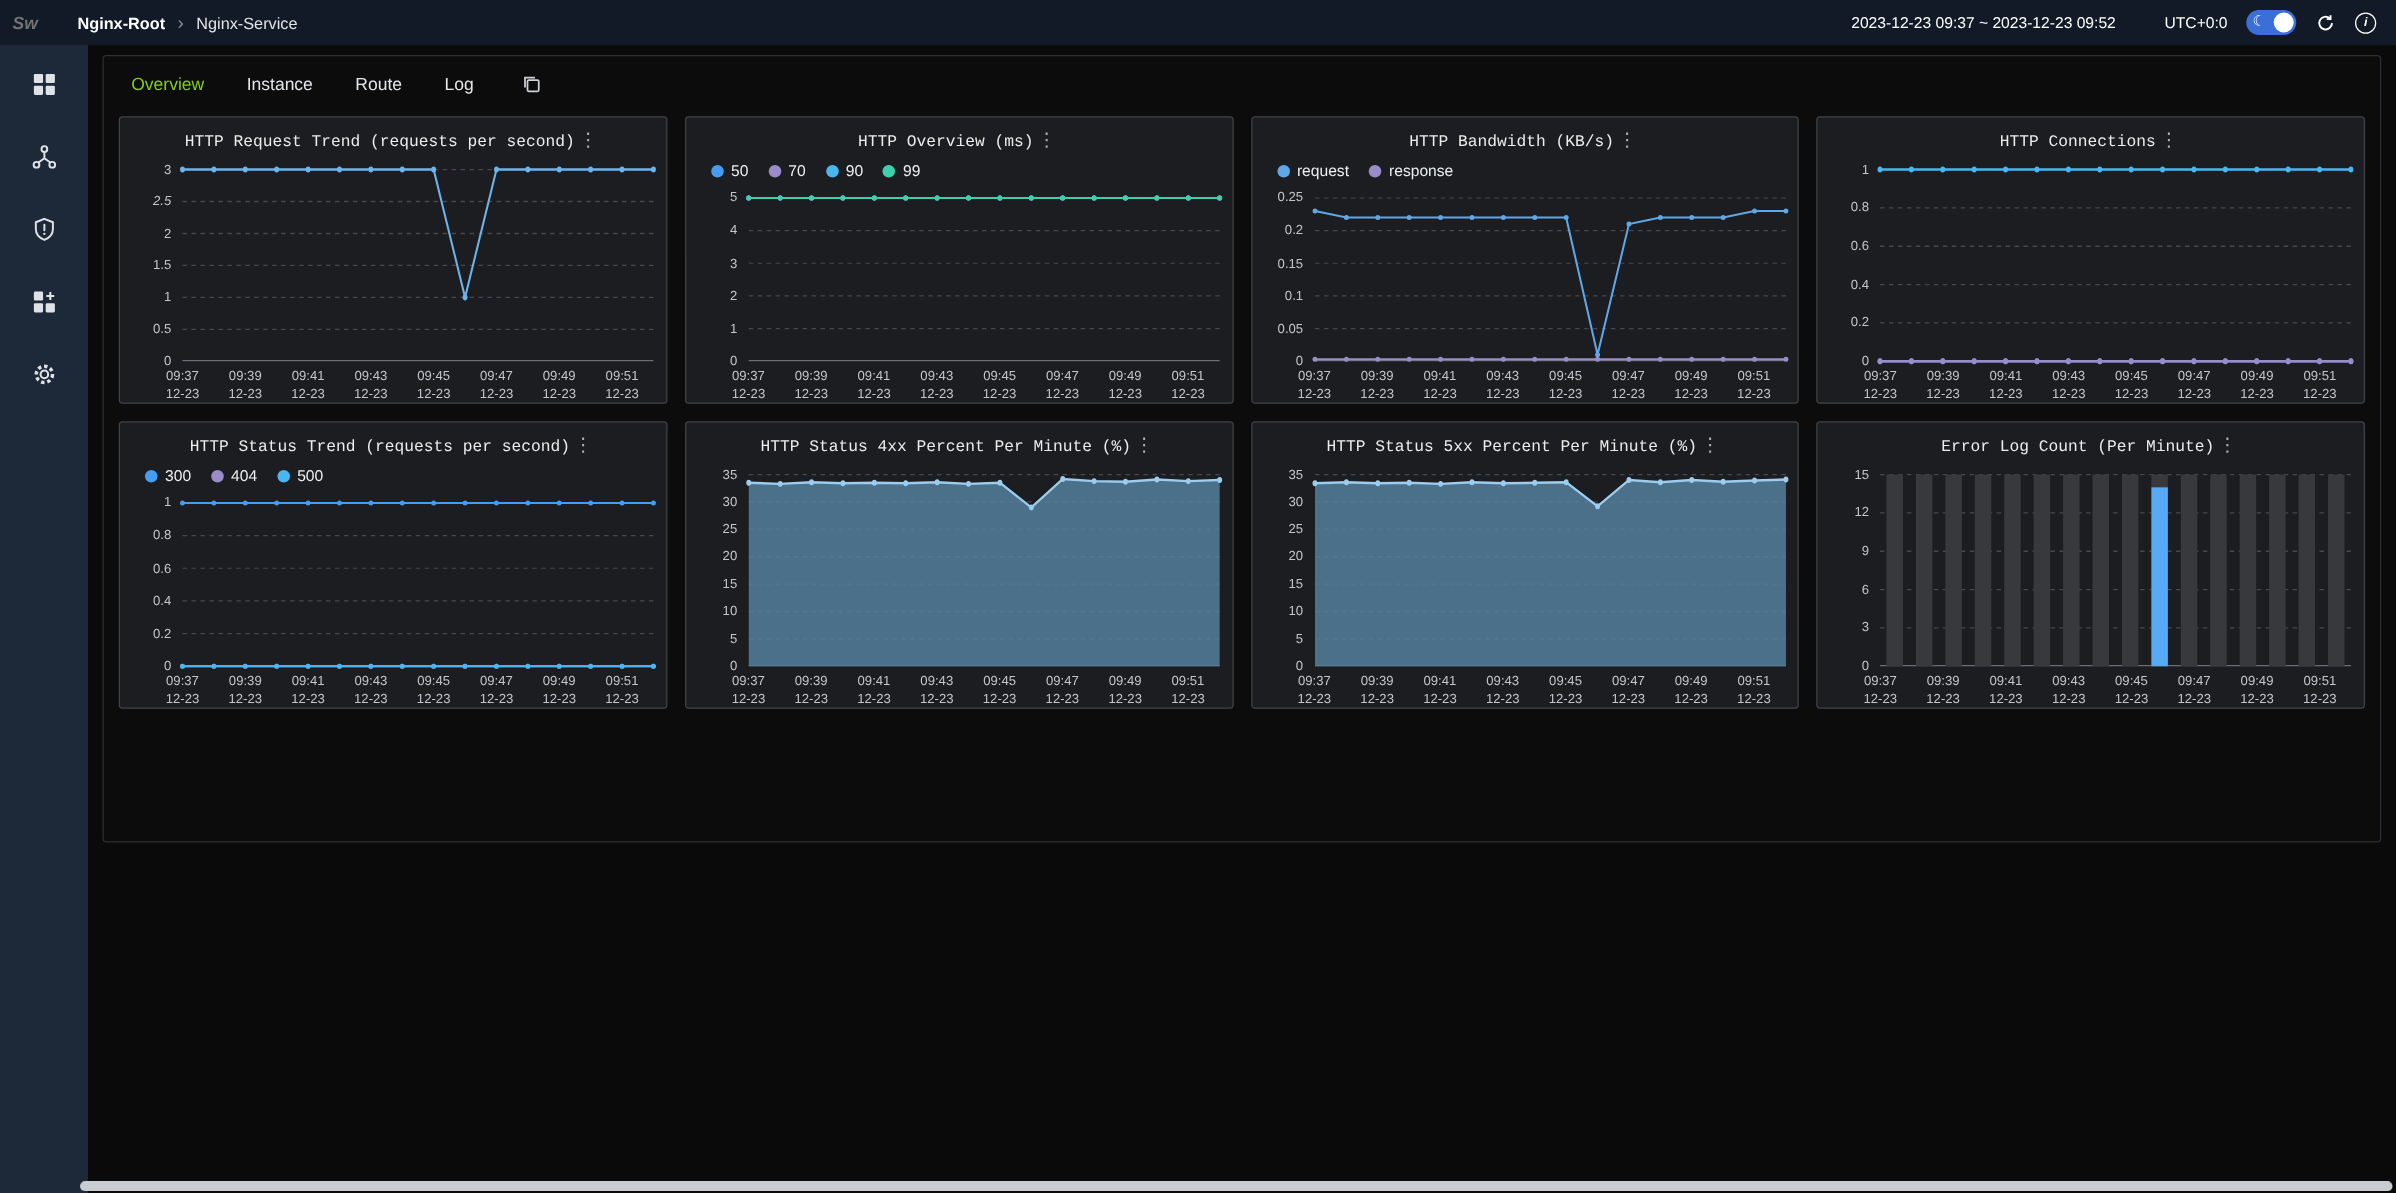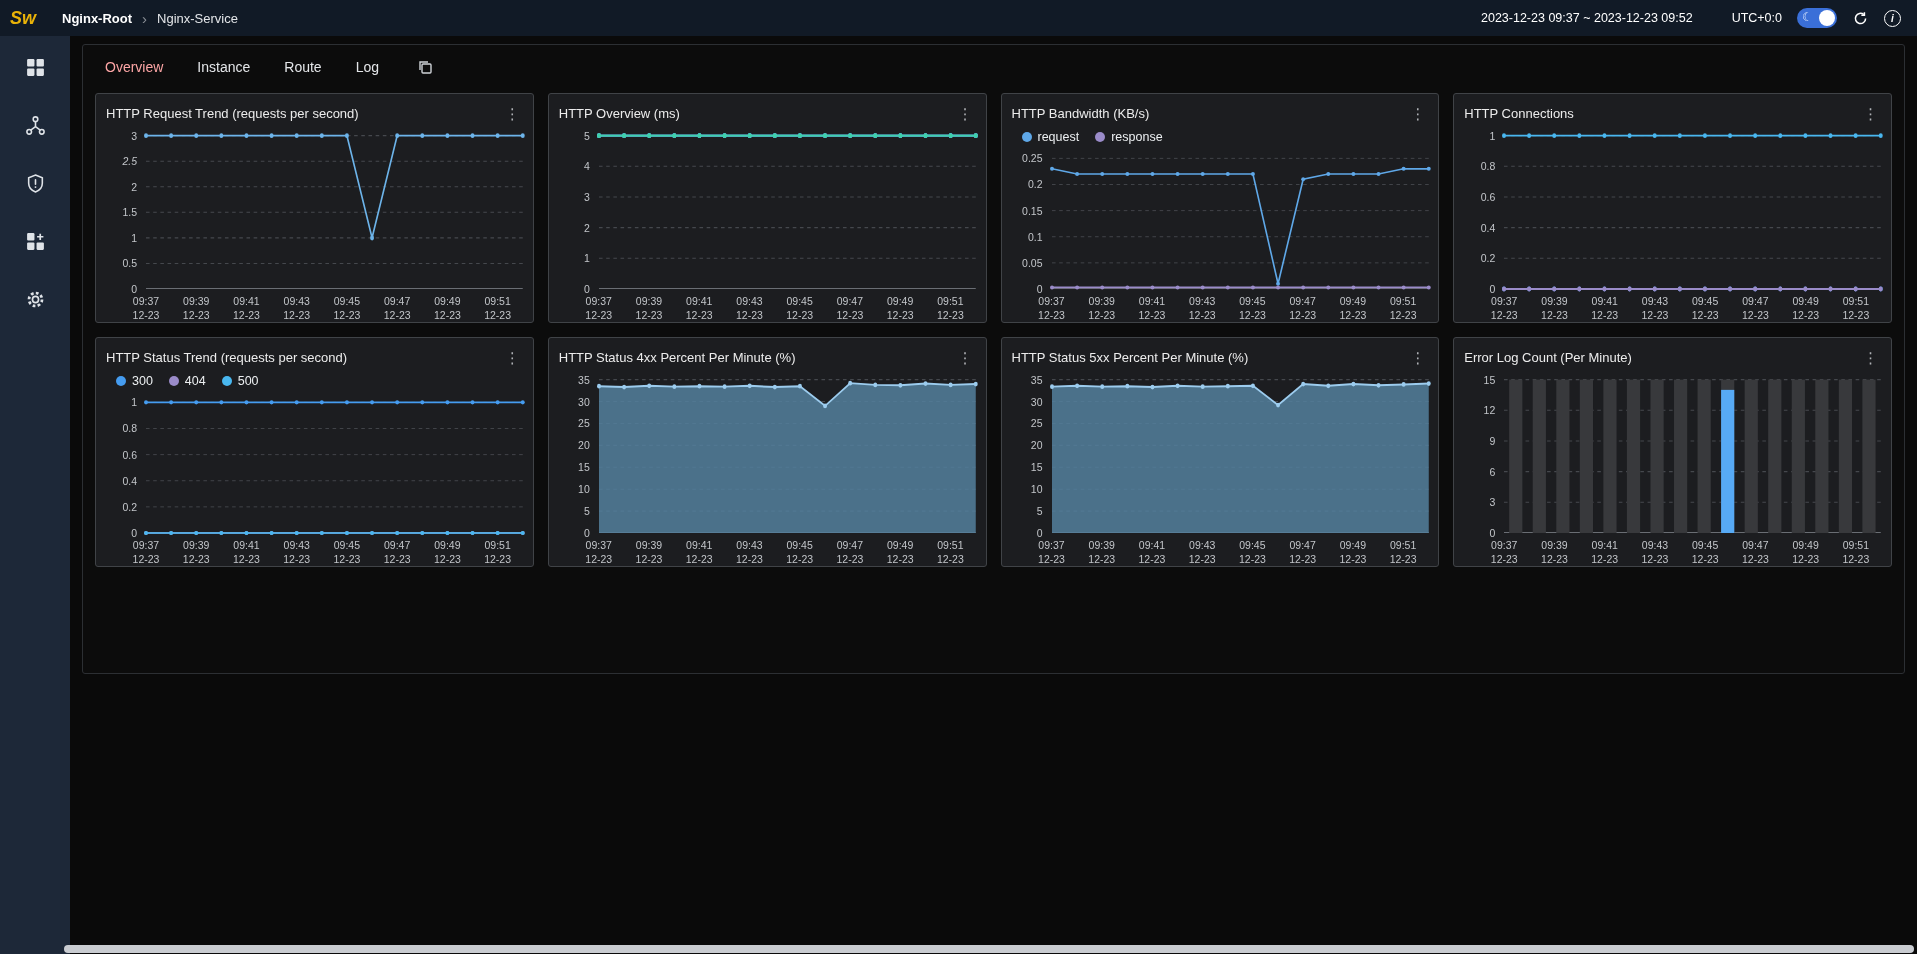--- a/index.html
+++ b/index.html
@@ -2,21 +2,21 @@
 <html><head>
 <meta charset="utf-8">
 <style>
   *{margin:0;padding:0;box-sizing:border-box;}
   html,body{width:1917px;height:954px;overflow:hidden;background:#0a0a0a;
     font-family:"Liberation Sans",sans-serif;-webkit-font-smoothing:antialiased;}
 
   
   .topbar{position:fixed;top:0;left:0;right:0;height:36px;background:#111a26;
     display:flex;align-items:center;padding:0 16px 0 10px;z-index:30;}
-  .logo{width:52px;font-size:18px;font-weight:bold;font-style:italic;color:#eab308;cursor:pointer;}
+  .logo{width:52px;font-size:14px;font-weight:bold;font-style:italic;color:#737373;cursor:pointer;}
   .breadcrumb{display:flex;align-items:flex-start;gap:10px;font-size:13px;}
   .bc-root{color:#ffffff;font-weight:bold;cursor:pointer;}
   .bc-sep{color:#8a8f96;font-size:15px;line-height:1;}
   .bc-cur{color:#e3e5e8;cursor:pointer;}
   .topbar-right{margin-left:auto;display:flex;align-items:center;gap:15px;font-size:12.5px;color:#ffffff;}
   .time-range{margin-right:24px;cursor:pointer;}
   .theme-toggle{width:40px;height:20px;border-radius:10px;background:#3a6fd8;position:relative;display:inline-block;cursor:pointer;}
   .moon{position:absolute;left:5px;top:2px;font-size:12px;color:#eaf2ff;}
   .knob{position:absolute;right:2px;top:2px;width:16px;height:16px;border-radius:50%;background:#ffffff;}
   .refresh{display:flex;cursor:pointer;}
@@ -37,29 +37,29 @@
   .svc-select{min-width:172px;height:26px;background:#141414;border:1px solid #5c5f63;border-radius:3px;
     display:flex;align-items:center;justify-content:space-between;padding:0 9px;color:#e2e4e6;font-size:12.5px;cursor:pointer;gap:10px;}
   .svc-select svg{width:10px;height:6px;display:block;}
   .mode-toggle{margin-left:auto;width:44px;height:20px;border-radius:10px;background:#585c62;position:relative;cursor:pointer;}
   .knob2{position:absolute;left:2px;top:2px;width:16px;height:16px;background:#ffffff;border-radius:50%;}
   .vlabel{position:absolute;right:8px;top:3.5px;font-size:11px;color:#d8dadd;}
 
   .panel{margin:8px 12px 0;border:1px solid #2c2f33;border-radius:3px;min-height:630px;padding-bottom:14px;background:#0c0c0c;}
   .tabs{display:flex;align-items:center;gap:34px;padding:14px 22px 12px;}
   .tab{font-size:14px;color:#e4e6e9;cursor:pointer;}
-  .tab.active{color:#fca5a5;}
+  .tab.active{color:#84cc16;}
   .copy-btn{display:flex;cursor:pointer;margin-left:4px;}
   .copy-btn svg{width:16px;height:16px;display:block;}
 
   
   .charts-grid{display:grid;grid-template-columns:repeat(4,1fr);gap:14px;padding:6px 12px 2px;}
   .card{background:#1c1d20;border:1px solid #404347;border-radius:3px;height:230px;
     display:flex;flex-direction:column;padding:7px 10px 6px;}
-  .card-head{display:flex;justify-content:space-between;align-items:center;height:24px;flex:0 0 auto;}
+  .card-head{display:flex;justify-content:center;align-items:center;height:24px;flex:0 0 auto;font-family:Liberation Mono, monospace;}
   .card-title{font-size:13px;color:#ececec;}
   .kebab{color:#aeb1b5;font-size:15px;cursor:pointer;padding:0 3px;line-height:1;}
   .legend{display:flex;gap:16px;align-items:center;height:24px;padding-left:10px;flex:0 0 auto;}
   .legend-item{display:inline-flex;align-items:center;cursor:pointer;}
   .dot{width:10px;height:10px;border-radius:50%;display:inline-block;margin-right:6px;}
   .legend-label{font-size:12.5px;color:#eceff1;}
   .chart-body{flex:1;display:grid;grid-template-columns:40px 1fr;grid-template-rows:1fr 27px;min-height:0;margin-top:2px;}
   .y-axis{grid-area:1/1;position:relative;}
   .y-tick{position:absolute;right:9px;transform:translateY(-50%);font-size:10.5px;color:#c3c6ca;}
   .plot{grid-area:1/2;position:relative;}
@@ -232,20 +232,38 @@
                 <div>09:51</div>
                 <div>12-23</div>
               </div>
             </div>
           </div>
         </div>
         <div class="card">
           <div class="card-head">
             <span class="card-title">HTTP Overview (ms)</span>
             <span class="kebab">⋮</span>
+          </div>
+          <div class="legend">
+            <span class="legend-item">
+              <span class="dot" style="background: rgb(69, 156, 240);"></span>
+              <span class="legend-label">50</span>
+            </span>
+            <span class="legend-item">
+              <span class="dot" style="background: rgb(154, 139, 201);"></span>
+              <span class="legend-label">70</span>
+            </span>
+            <span class="legend-item">
+              <span class="dot" style="background: rgb(73, 183, 239);"></span>
+              <span class="legend-label">90</span>
+            </span>
+            <span class="legend-item">
+              <span class="dot" style="background: rgb(62, 209, 169);"></span>
+              <span class="legend-label">99</span>
+            </span>
           </div>
           <div class="chart-body">
             <div class="y-axis">
               <span class="y-tick" style="top: 100%;">0</span>
               <span class="y-tick" style="top: 81.0667%;">1</span>
               <span class="y-tick" style="top: 62.1333%;">2</span>
               <span class="y-tick" style="top: 43.2%;">3</span>
               <span class="y-tick" style="top: 24.2667%;">4</span>
               <span class="y-tick" style="top: 5.33333%;">5</span>
             </div>

